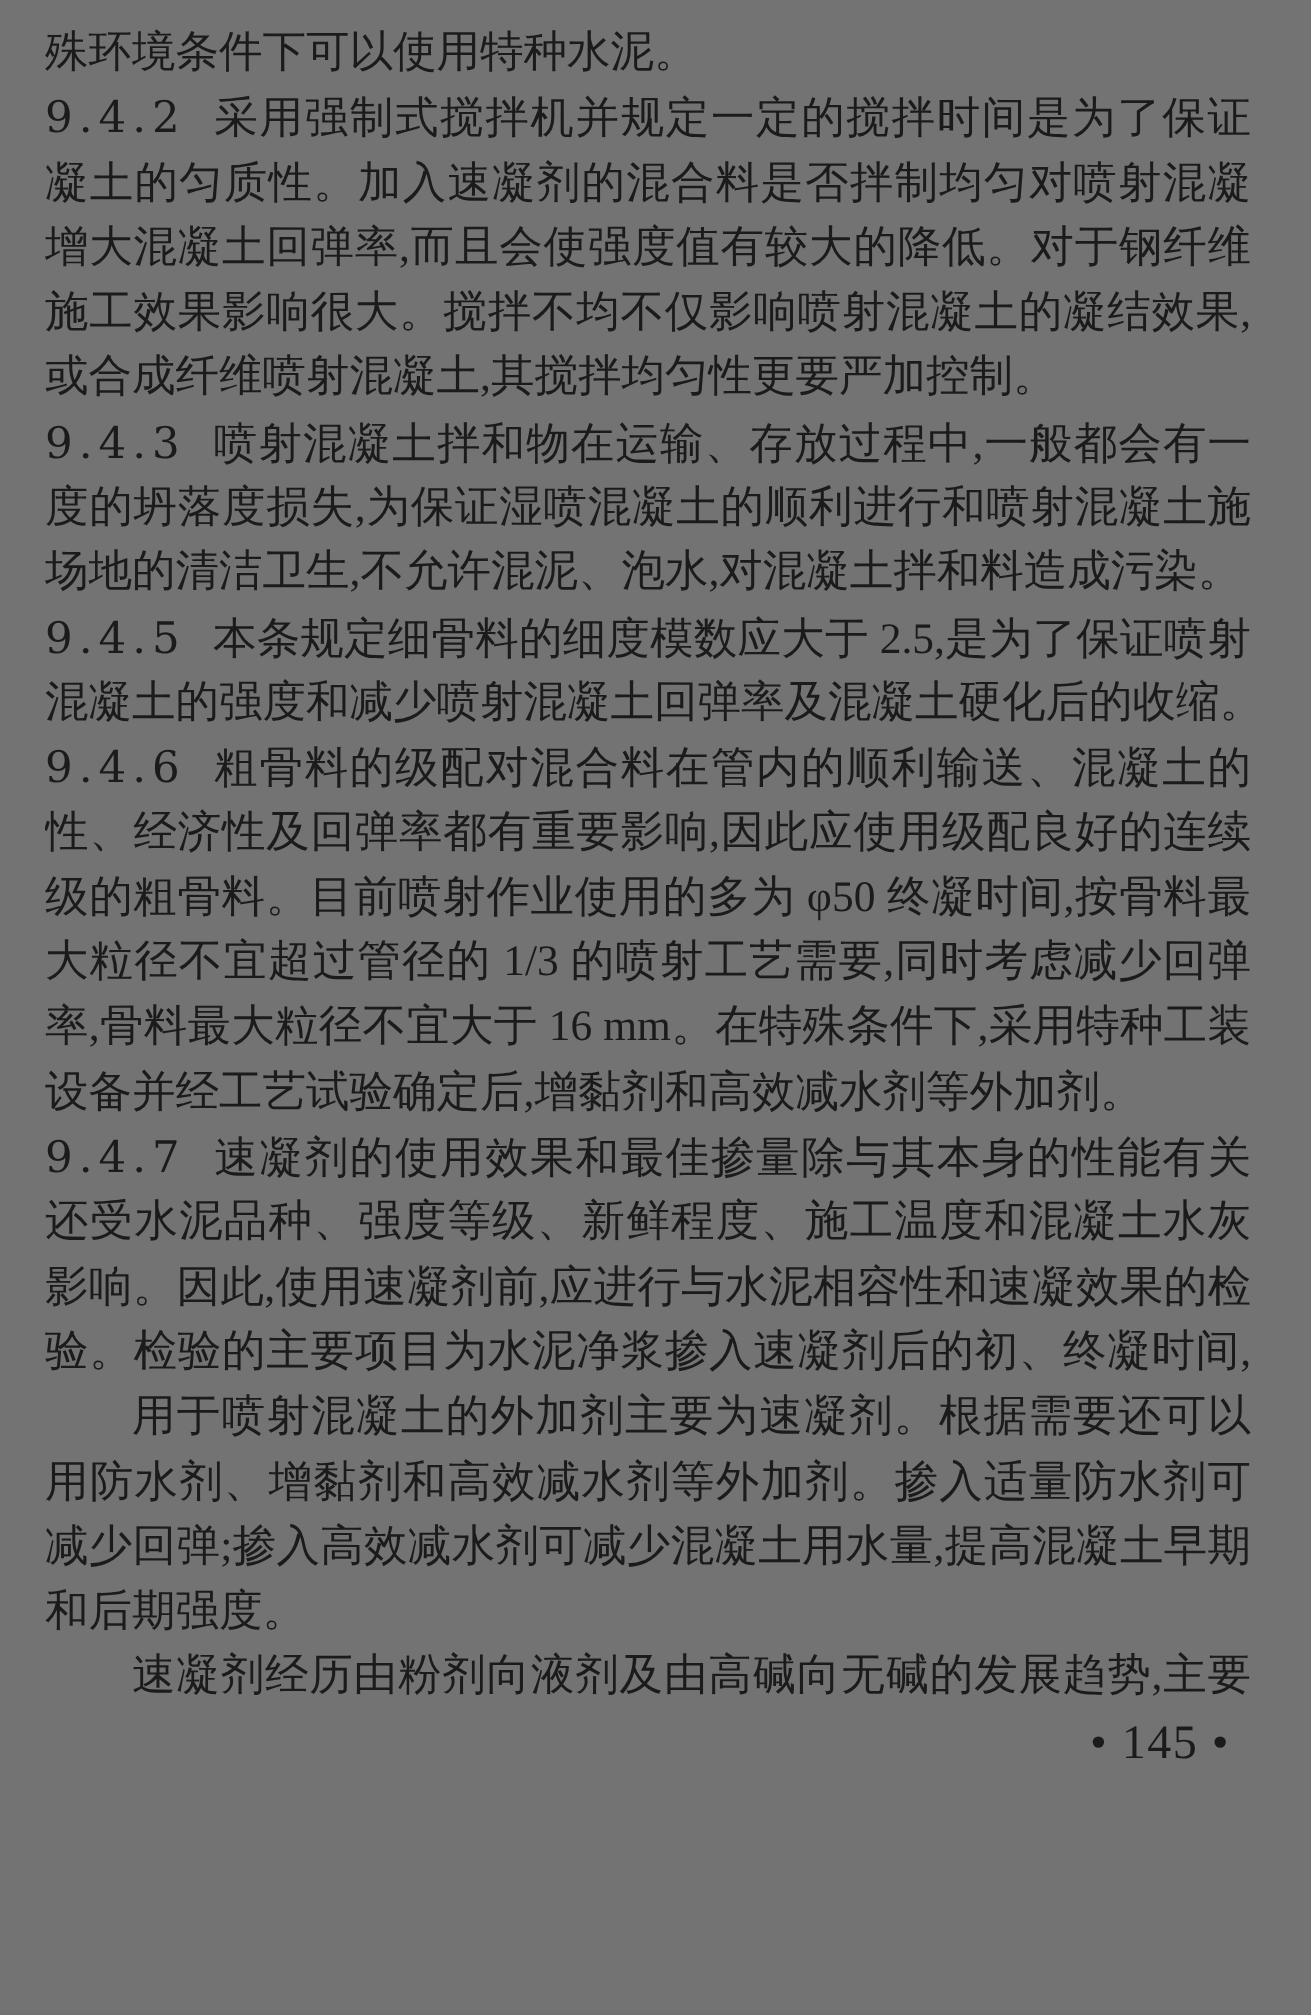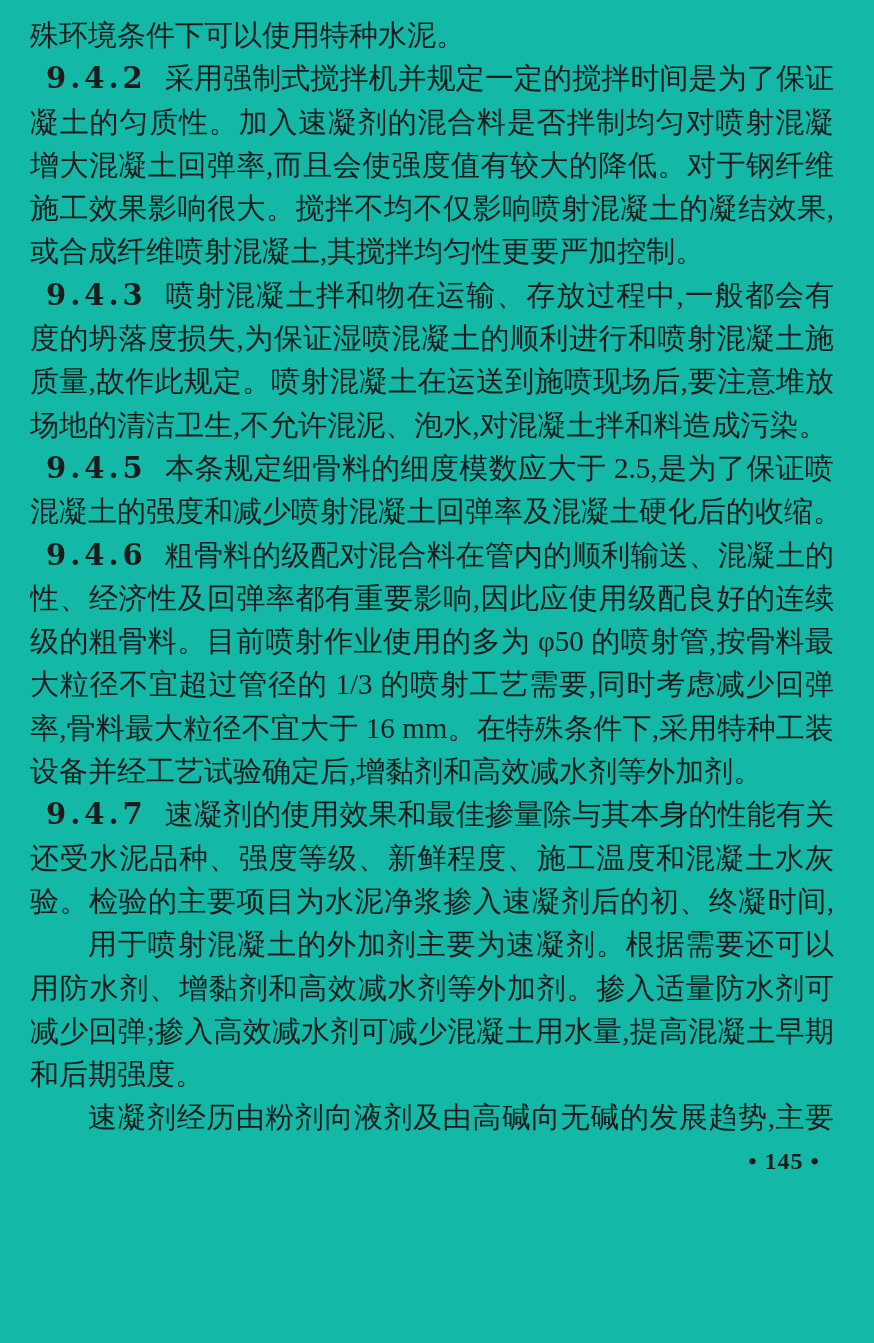--- a/index.html
+++ b/index.html
@@ -5,21 +5,21 @@
   html, body {
     margin: 0;
     padding: 0;
     background: #e8e8e8;
   }
   .page {
     position: relative;
     width: 874px;
     height: 1343px;
     margin: 0 auto;
-    background: #14b8a6;
+    background: #737373;
     box-sizing: border-box;
     padding: 14px 40px 0 30px;
     font-family: "Liberation Serif", "DejaVu Serif", serif;
     color: #1b1b1b;
     font-size: 29px;
     overflow: hidden;
   }
   .doc-body .line {
     height: 43.3px;
     line-height: 43.3px;
@@ -28,61 +28,59 @@
   }
   .doc-body .line.justify {
     white-space: normal;
     text-align: justify;
     text-align-last: justify;
   }
   .doc-body .line.indent {
     text-indent: 58px;
   }
   .clause-num {
-    font-weight: bold;
+    font-weight: normal;
     letter-spacing: 4px;
     margin-right: 18px;
     font-family: "DejaVu Serif", "Liberation Serif", serif;
-    margin-left: 16px;
   }
   .page-number {
     height: 43.3px;
     line-height: 43.3px;
     text-align: right;
     padding-right: 14px;
-    font-size: 24px;
+    font-size: 32px;
     letter-spacing: 1px;
-    font-weight: bold;
   }
 </style>
 </head>
 <body>
 
 <div class="page">
   <div class="doc-body" id="doc-lines">
       <div class="line"><span>殊环境条件下可以使用特种水泥。</span></div>
       <div class="line justify"><span class="clause-num">9.4.2</span><span>采用强制式搅拌机并规定一定的搅拌时间是为了保证混</span></div>
       <div class="line justify"><span>凝土的匀质性。加入速凝剂的混合料是否拌制均匀对喷射混凝土</span></div>
       <div class="line justify"><span>增大混凝土回弹率,而且会使强度值有较大的降低。对于钢纤维</span></div>
       <div class="line justify"><span>施工效果影响很大。搅拌不均不仅影响喷射混凝土的凝结效果,</span></div>
       <div class="line"><span>或合成纤维喷射混凝土,其搅拌均匀性更要严加控制。</span></div>
       <div class="line justify"><span class="clause-num">9.4.3</span><span>喷射混凝土拌和物在运输、存放过程中,一般都会有一定程</span></div>
       <div class="line justify"><span>度的坍落度损失,为保证湿喷混凝土的顺利进行和喷射混凝土施工</span></div>
-      <div class="line justify"><span>质量,故作此规定。喷射混凝土在运送到施喷现场后,要注意堆放</span></div>
       <div class="line"><span>场地的清洁卫生,不允许混泥、泡水,对混凝土拌和料造成污染。</span></div>
       <div class="line justify"><span class="clause-num">9.4.5</span><span>本条规定细骨料的细度模数应大于 2.5,是为了保证喷射</span></div>
       <div class="line"><span>混凝土的强度和减少喷射混凝土回弹率及混凝土硬化后的收缩。</span></div>
       <div class="line justify"><span class="clause-num">9.4.6</span><span>粗骨料的级配对混合料在管内的顺利输送、混凝土的密实</span></div>
       <div class="line justify"><span>性、经济性及回弹率都有重要影响,因此应使用级配良好的连续粒</span></div>
-      <div class="line justify"><span>级的粗骨料。目前喷射作业使用的多为 φ50 的喷射管,按骨料最</span></div>
+      <div class="line justify"><span>级的粗骨料。目前喷射作业使用的多为 φ50 终凝时间,按骨料最</span></div>
       <div class="line justify"><span>大粒径不宜超过管径的 1/3 的喷射工艺需要,同时考虑减少回弹</span></div>
       <div class="line justify"><span>率,骨料最大粒径不宜大于 16 mm。在特殊条件下,采用特种工装</span></div>
       <div class="line"><span>设备并经工艺试验确定后,增黏剂和高效减水剂等外加剂。</span></div>
       <div class="line justify"><span class="clause-num">9.4.7</span><span>速凝剂的使用效果和最佳掺量除与其本身的性能有关外,</span></div>
       <div class="line justify"><span>还受水泥品种、强度等级、新鲜程度、施工温度和混凝土水灰比的</span></div>
+      <div class="line justify"><span>影响。因此,使用速凝剂前,应进行与水泥相容性和速凝效果的检</span></div>
       <div class="line justify"><span>验。检验的主要项目为水泥净浆掺入速凝剂后的初、终凝时间,硬</span></div>
       <div class="line justify indent"><span>用于喷射混凝土的外加剂主要为速凝剂。根据需要还可以使</span></div>
       <div class="line justify"><span>用防水剂、增黏剂和高效减水剂等外加剂。掺入适量防水剂可明</span></div>
       <div class="line justify"><span>减少回弹;掺入高效减水剂可减少混凝土用水量,提高混凝土早期</span></div>
       <div class="line"><span>和后期强度。</span></div>
       <div class="line justify indent"><span>速凝剂经历由粉剂向液剂及由高碱向无碱的发展趋势,主要</span></div>
     </div>
   <div class="page-number">• 145 •</div>
 </div>
 

